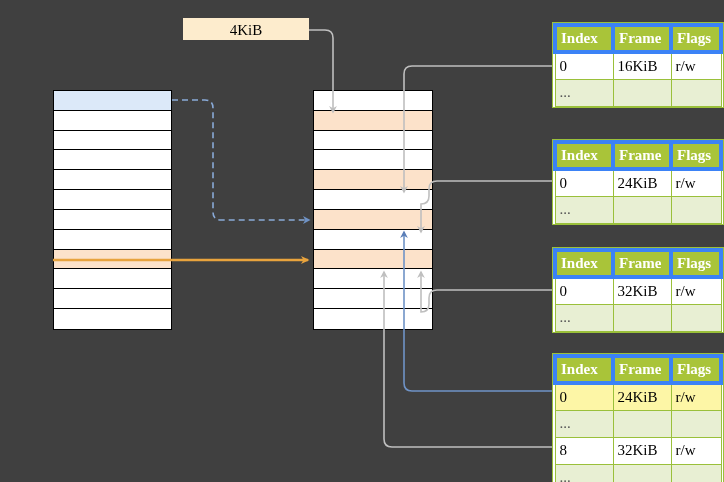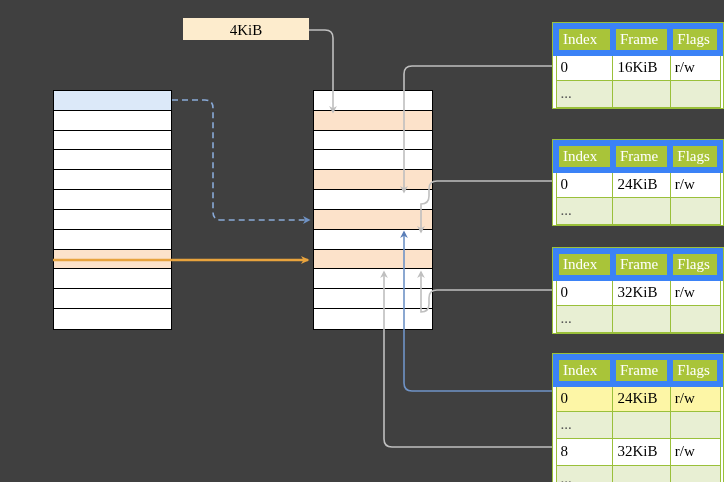--- a/index.html
+++ b/index.html
@@ -34,22 +34,22 @@
   .ptable table{border-collapse:collapse;width:100%;}
   .ptable th,.ptable td{
     box-sizing:border-box;
     border:1px solid #9ac03a;
     height:27px;padding:0 4px;
     font-size:15px;font-weight:normal;color:#000;
     text-align:left;vertical-align:middle;
     white-space:nowrap;
   }
   .ptable th{
-    background:#a9c439;color:#ffffff;font-weight:normal;
-    border:6px solid #3b82f6;
+    background:#a9c439;color:#ffffff;font-weight:bold;
+    border:4px solid #3b82f6;
   }
   .ptable td.ell{background:#e8efd3;color:#555;}
   .ptable td.hl{background:#fdf6a6;}
   .c-index{width:58px;}
   .c-frame{width:58px;}
   .c-flags{width:50px;}
 </style>
 </head>
 <body>
 

